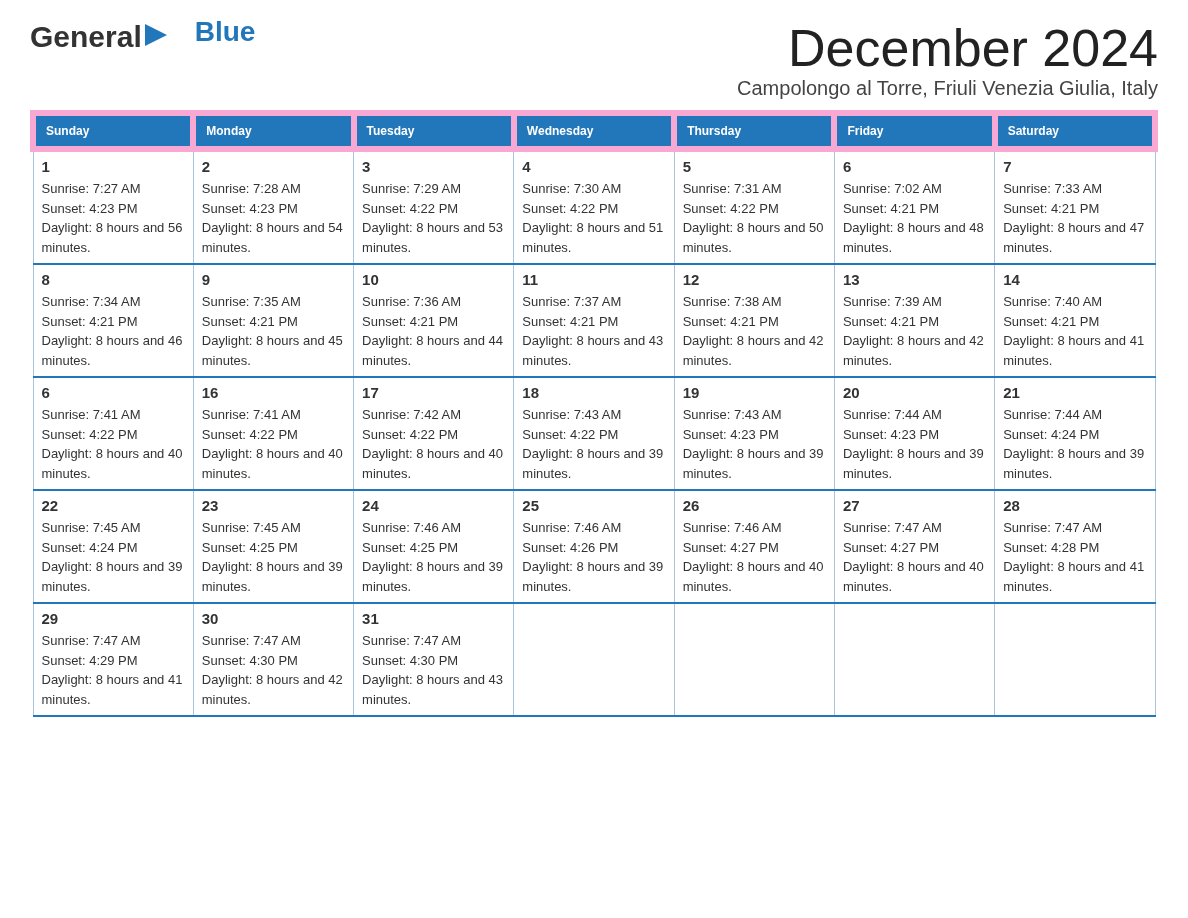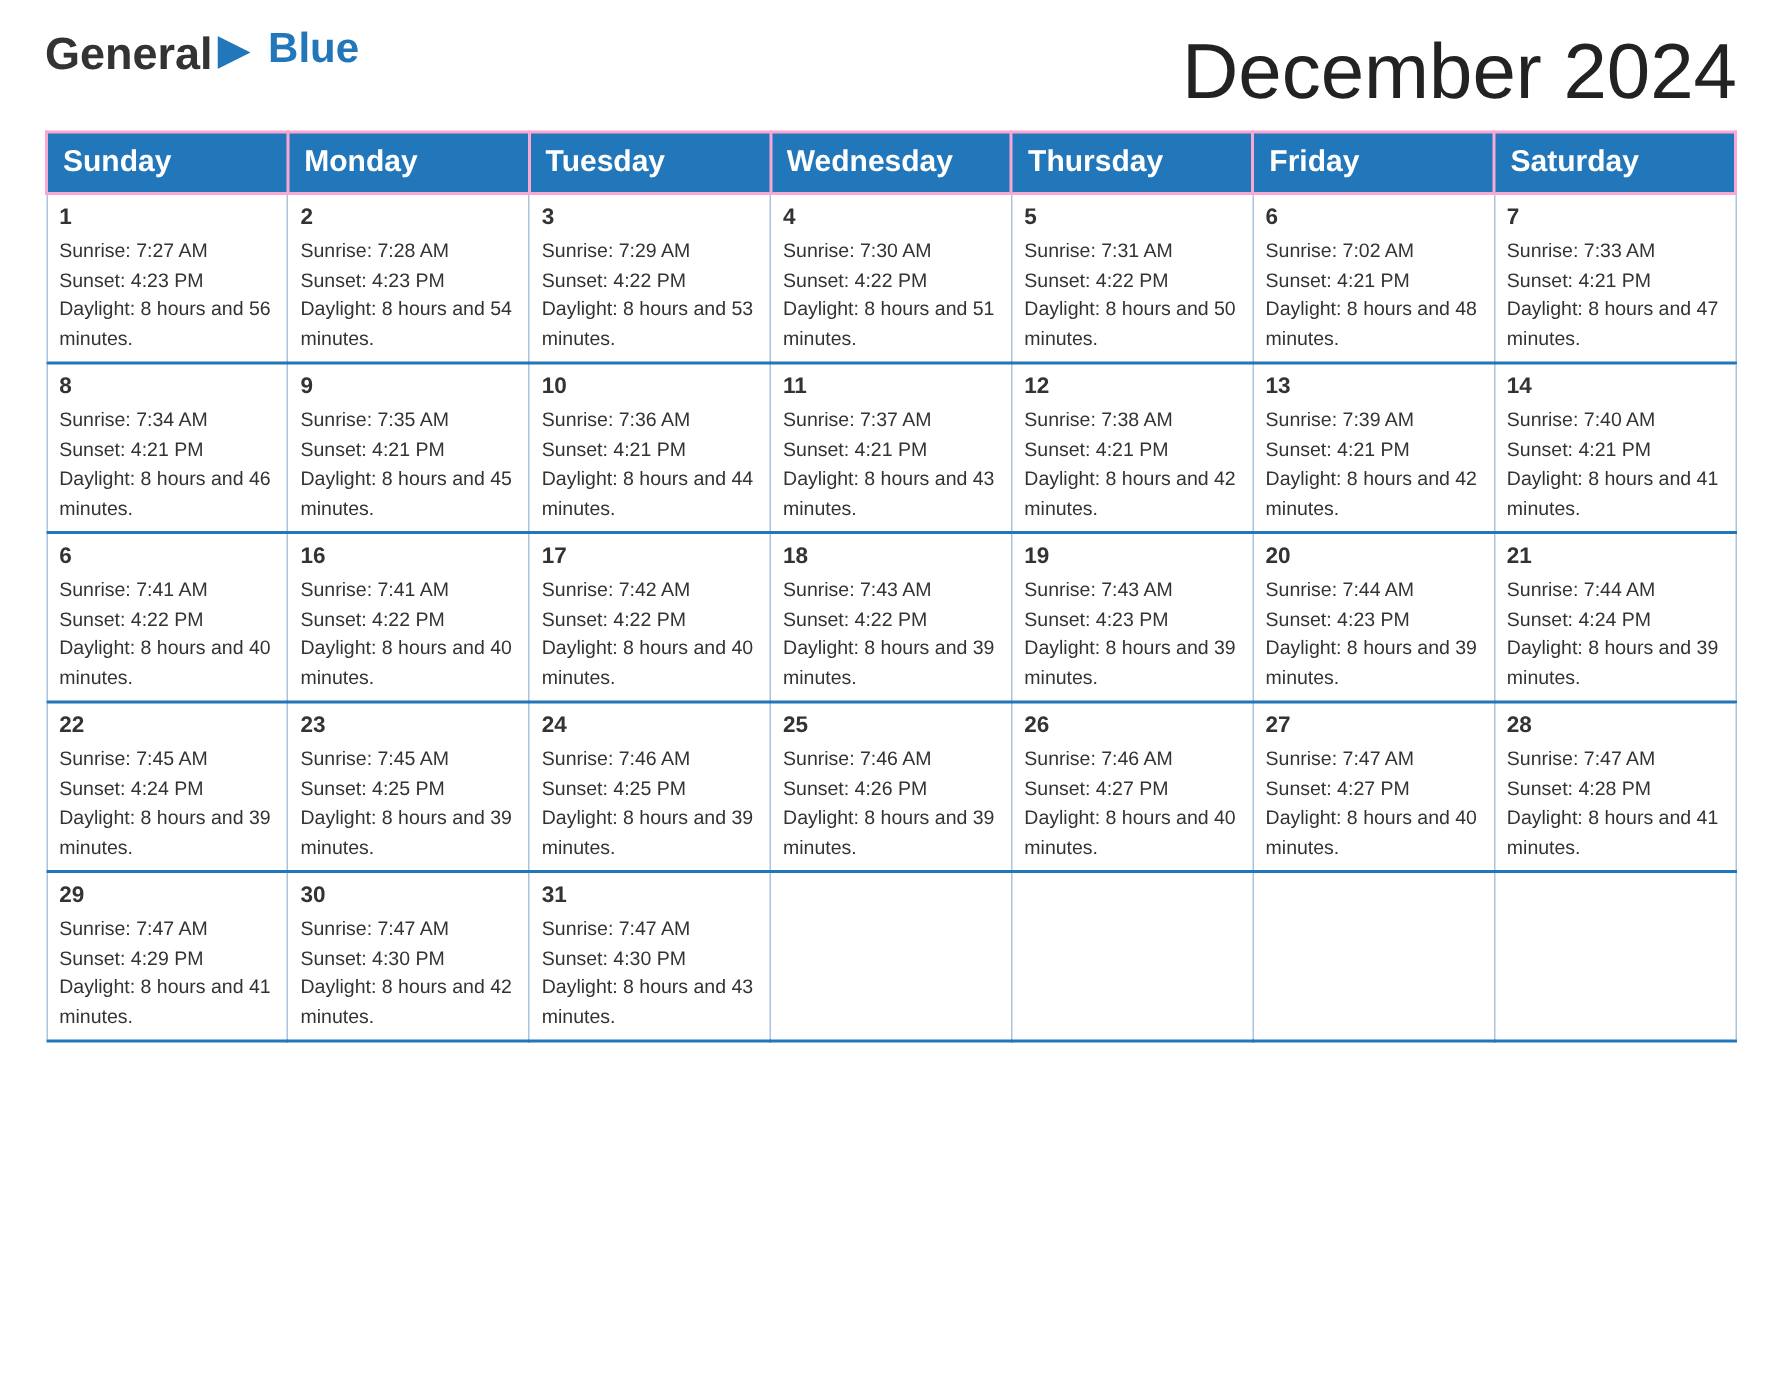--- a/index.html
+++ b/index.html
@@ -37,25 +37,25 @@
       color: #444;
     }
     .calendar {
       width: 100%;
       border-collapse: collapse;
       margin-top: 10px;
     }
     .calendar thead tr th {
       background-color: #2277bb;
       color: #fff;
-      font-size: 20px;
+      font-size: 12px;
       font-weight: bold;
       padding: 8px 10px;
       text-align: left;
-      border: 2px solid #f9a8d4;
+      border: 6px solid #f9a8d4;
     }
     .calendar tbody tr td {
       border: 1px solid #aac4dd;
       vertical-align: top;
       padding: 6px 8px;
       width: 14.28%;
       font-size: 13px;
       color: #333;
       background: #fff;
     }
@@ -103,26 +103,27 @@
 <div class="header-area">
   <div class="logo">
     <div class="logo-row">
       <span class="logo-text-general">General</span>
       <span class="logo-arrow">
         <svg width="22" height="22" viewBox="0 0 22 22">
           <polygon points="0,0 22,11 0,22" fill="#2277bb"></polygon>
         </svg>
       </span>
     </div>
-    <div style="display:flex; align-items:center; margin-left: 8px; margin-top: -4px;">
+    <div style="display:flex; align-items:center; margin-left: 24px; margin-top: -4px;">
       <span class="logo-text-blue">Blue</span>
     </div>
   </div>
   <div class="title-area">
     <h1>December 2024</h1>
+    <h2>Campolongo al Torre, Friuli Venezia Giulia, Italy</h2>
   </div>
 </div>
 
 <table class="calendar">
   <thead>
     <tr>
     <th>Sunday</th>
         <th>Monday</th>
         <th>Tuesday</th>
         <th>Wednesday</th>

